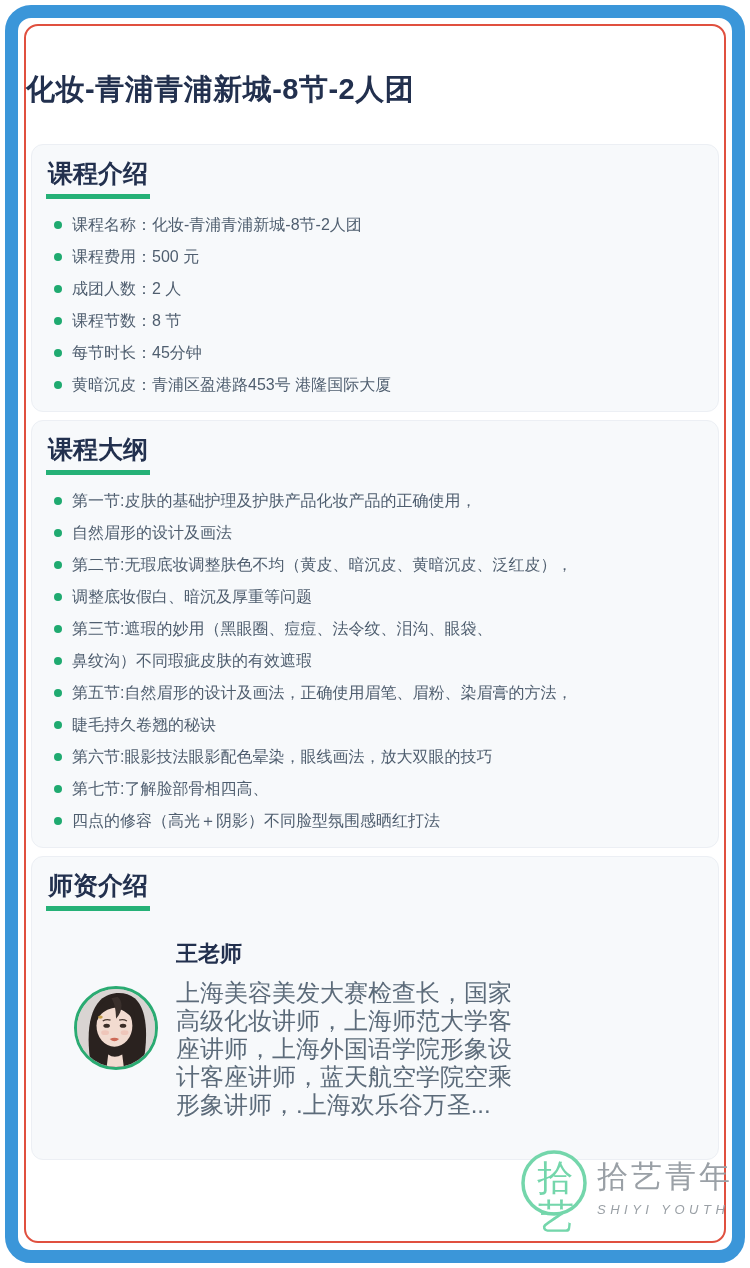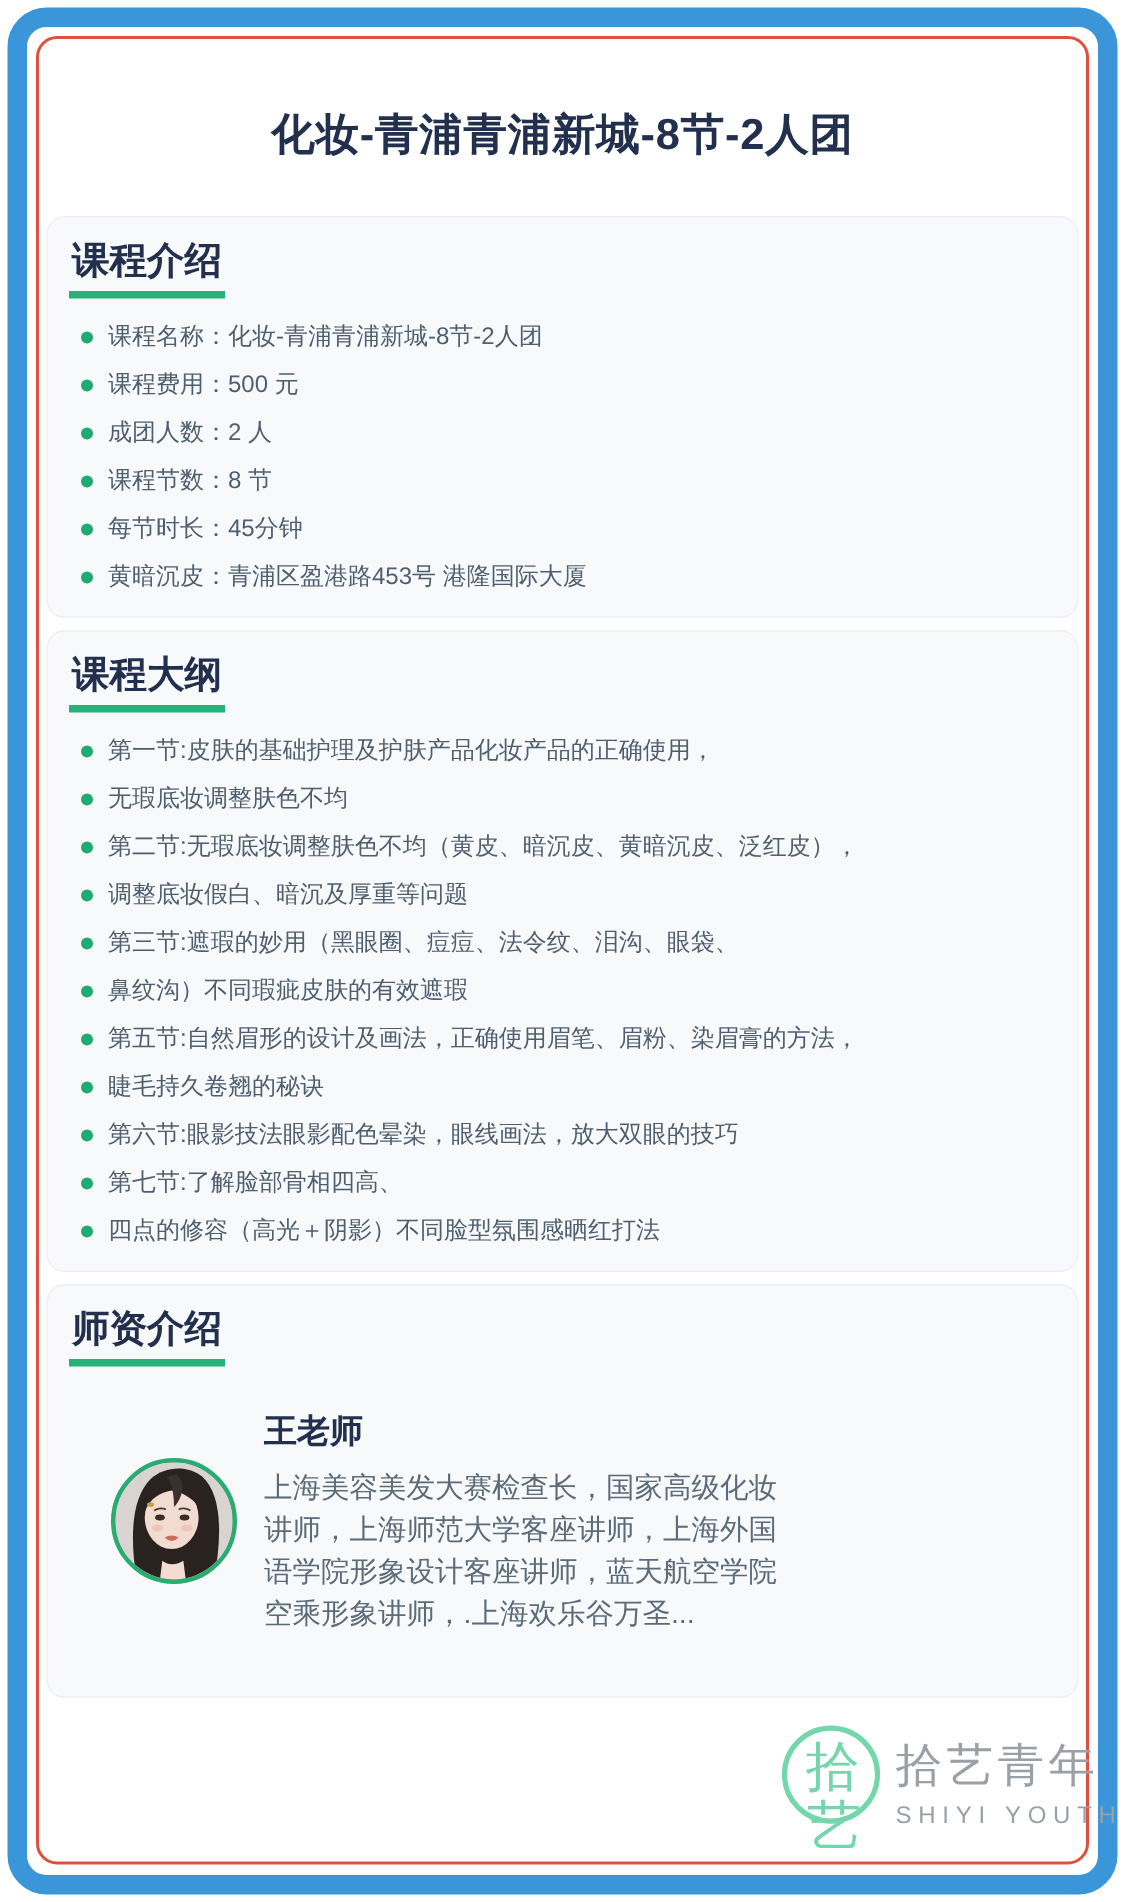--- a/index.html
+++ b/index.html
@@ -18,21 +18,21 @@
     pointer-events:none;
   }
   .inner-frame {
     position:absolute; left:24px; top:24px; right:24px; bottom:25px;
     border:2px solid #e0503f; border-radius:14px;
   }
 
   .content { position:absolute; left:26px; top:26px; right:26px; bottom:27px; }
 
   .poster-title {
-    margin-top:44px; text-align:center;
+    margin-top:44px; text-align:left;
     font-size:29px; font-weight:700; color:#22304e;
     letter-spacing:0.5px;
   }
 
   .card {
     margin:0 5px; background:#f7f9fb;
     border:1px solid #eceff4; border-radius:12px;
     padding:12px 36px 10px 14px;
   }
   .card + .card { margin-top:8px; }
@@ -61,32 +61,32 @@
   .avatar {
     width:84px; height:84px; border-radius:50%;
     border:3px solid #2aab72; overflow:hidden; flex:0 0 auto;
     background:#d8d3d1;
   }
   .avatar svg { display:block; width:100%; height:100%; }
   .teacher-info { margin-left:18px; margin-top:2px; }
   .teacher-name { font-size:22px; font-weight:700; color:#22304e; }
   .teacher-bio {
     margin-top:10px; width:356px;
-    font-size:19px; line-height:28px; color:#5c6b7a;
+    font-size:24px; line-height:28px; color:#5c6b7a;
   }
 
   
   .brand { position:absolute; left:519px; top:1143px; display:flex; z-index:3; }
   .brand-mark { width:70px; height:100px; flex:0 0 auto; }
   .brand-text { margin-left:8px; margin-top:13px; }
   .brand-cn {
     font-size:31px; color:#9aa0a6; letter-spacing:3px; font-weight:400;
   }
   .brand-en {
-    margin-top:4px; font-size:16px; color:#9aa0a6; letter-spacing:4.5px;
+    margin-top:4px; font-size:13px; color:#9aa0a6; letter-spacing:4.5px;font-style:italic;
   }
 </style>
 </head>
 <body>
 
 <div class="page">
   <div class="outer-frame"></div>
   <div class="inner-frame"></div>
 
   <div class="content">
@@ -102,21 +102,21 @@
         <li><span class="dot"></span><span>课程节数：8 节</span></li>
         <li><span class="dot"></span><span>每节时长：45分钟</span></li>
         <li><span class="dot"></span><span>黄暗沉皮：青浦区盈港路453号 港隆国际大厦</span></li>
       </ul>
     </section>
 
     <section class="card">
       <h2 class="section-title">课程大纲</h2>
       <ul class="bullet-list">
         <li><span class="dot"></span><span>第一节:皮肤的基础护理及护肤产品化妆产品的正确使用，</span></li>
-        <li><span class="dot"></span><span>无瑕底妆调整肤色不均</span></li>
+        <li><span class="dot"></span><span>自然眉形的设计及画法</span></li>
         <li><span class="dot"></span><span>第二节:无瑕底妆调整肤色不均（黄皮、暗沉皮、黄暗沉皮、泛红皮），</span></li>
         <li><span class="dot"></span><span>调整底妆假白、暗沉及厚重等问题</span></li>
         <li><span class="dot"></span><span>第三节:遮瑕的妙用（黑眼圈、痘痘、法令纹、泪沟、眼袋、</span></li>
         <li><span class="dot"></span><span>鼻纹沟）不同瑕疵皮肤的有效遮瑕</span></li>
         <li><span class="dot"></span><span>第五节:自然眉形的设计及画法，正确使用眉笔、眉粉、染眉膏的方法，</span></li>
         <li><span class="dot"></span><span>睫毛持久卷翘的秘诀</span></li>
         <li><span class="dot"></span><span>第六节:眼影技法眼影配色晕染，眼线画法，放大双眼的技巧</span></li>
         <li><span class="dot"></span><span>第七节:了解脸部骨相四高、</span></li>
         <li><span class="dot"></span><span>四点的修容（高光＋阴影）不同脸型氛围感晒红打法</span></li>
       </ul>

